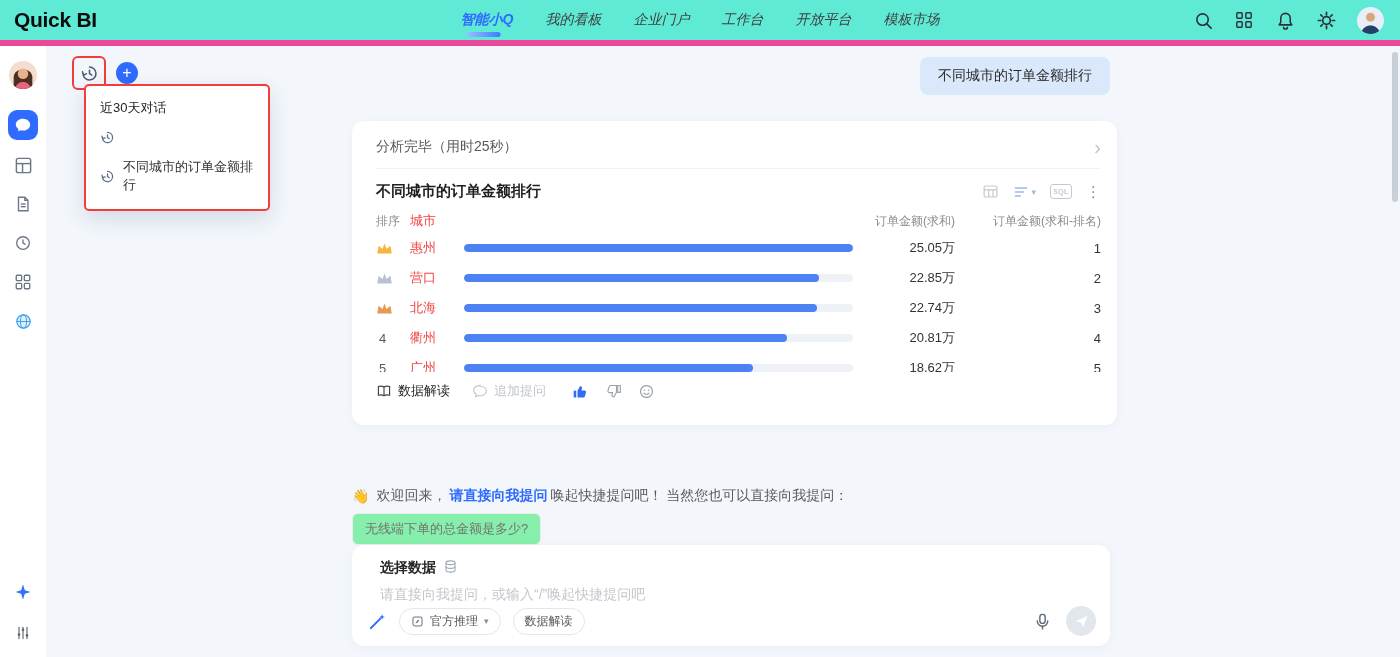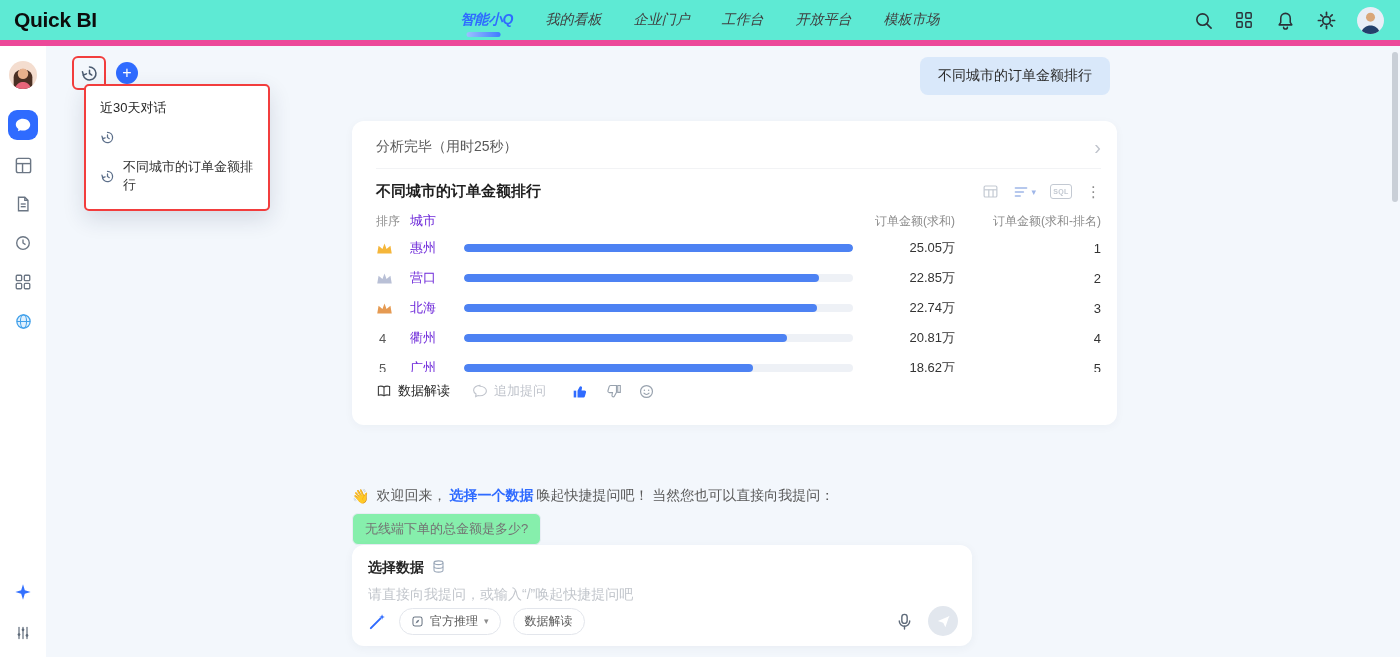--- a/index.html
+++ b/index.html
@@ -43,42 +43,42 @@
   .card-title-row{display:flex;align-items:center;padding:13px 16px 8px;}
   .card-title{font-size:15px;font-weight:700;color:#1f1f1f;}
   .title-icons{margin-left:auto;display:flex;align-items:center;gap:14px;}
   .ticon{display:flex;align-items:center;cursor:pointer;color:#c3c9d2;}
   .sort-caret{font-size:9px;color:#9fb6e8;margin-left:2px;}
   .sql-badge{width:22px;height:15px;border:1.3px solid #c3c9d2;border-radius:3px;font-size:7px;font-weight:700;color:#c3c9d2;display:flex;align-items:center;justify-content:center;letter-spacing:.4px;cursor:pointer;}
   .kebab{font-size:15px;color:#8c8c8c;cursor:pointer;}
   .tbl{padding:0 16px;}
   .tbl-head{display:flex;align-items:center;height:24px;font-size:12px;color:#8c8c8c;}
   .c-rank{width:34px;flex:none;}
-  .c-city{width:52px;flex:none;font-size:13px;color:#6d28d9;}
+  .c-city{width:52px;flex:none;font-size:13px;color:#ef4444;}
   .c-bar{flex:1;padding:0 6px 0 2px;}
   .c-amt{width:96px;flex:none;text-align:right;font-size:13px;color:#333;}
   .c-rk2{width:146px;flex:none;text-align:right;font-size:13px;color:#333;}
   .tbl-head .c-amt,.tbl-head .c-rk2{font-size:12px;color:#8c8c8c;}
   .rows{height:139px;overflow:hidden;}
   .row{display:flex;align-items:center;height:30px;}
   .crown{display:flex;}
   .rank-num{font-size:13px;color:#595959;padding-left:3px;}
   .bar-track{width:100%;height:8px;border-radius:4px;background:#eef1f6;overflow:hidden;}
   .bar{height:8px;border-radius:4px;background:#4d82f3;}
   .card-footer{display:flex;align-items:center;gap:22px;padding:10px 16px 0;}
   .foot-act{display:flex;align-items:center;gap:6px;font-size:13px;color:#262626;cursor:pointer;}
   .foot-act.muted{color:#c0c4cc;}
   .foot-icons{display:flex;align-items:center;gap:16px;margin-left:4px;}
   .ficon{display:flex;cursor:pointer;}
   
   .welcome{position:absolute;left:352px;top:487px;display:flex;align-items:center;gap:7px;font-size:14px;color:#595959;z-index:2;}
   .welcome-link{color:#2f6bff;font-weight:600;cursor:pointer;}
   .suggestion{position:absolute;left:352px;top:513px;background:#86efac;border:1px solid #e8edf4;border-radius:6px;padding:6px 12px;font-size:13px;color:#737373;cursor:pointer;z-index:2;}
   
-  .composer{position:absolute;left:352px;top:545px;width:620px;height:101px;background:#fff;border-radius:12px;padding:14px 16px;box-shadow:0 2px 10px rgba(31,56,88,.05);z-index:2;}
+  .composer{position:absolute;left:352px;top:545px;width:758px;height:101px;background:#fff;border-radius:12px;padding:14px 28px;box-shadow:0 2px 10px rgba(31,56,88,.05);z-index:2;}
   .composer-top{display:flex;align-items:center;gap:7px;font-size:14px;font-weight:700;color:#262626;cursor:pointer;}
   .composer-input{display:block;width:100%;border:none;outline:none;background:transparent;margin-top:9px;font-size:14px;color:#333;font-family:inherit;}
   .composer-input::placeholder{color:#c2c6cc;}
   .composer-bottom{position:absolute;left:16px;right:14px;bottom:10px;display:flex;align-items:center;gap:12px;}
   .magic{display:flex;cursor:pointer;}
   .chip{display:flex;align-items:center;gap:6px;border:1px solid #e3e6ec;border-radius:15px;height:27px;padding:0 11px;font-size:12px;color:#595959;background:#fff;cursor:pointer;white-space:nowrap;}
   .chip .caret{font-size:9px;color:#8c8c8c;}
   .right-tools{margin-left:auto;display:flex;align-items:center;gap:14px;}
   .mic{display:flex;cursor:pointer;}
   .send{width:30px;height:30px;border-radius:50%;background:#e2e7ee;display:flex;align-items:center;justify-content:center;cursor:pointer;}
@@ -420,21 +420,21 @@
             <path d="M7 12c.8 1 1.8 1.5 3 1.5s2.2-.5 3-1.5" fill="none" stroke="#98a2ae" stroke-width="1.4" stroke-linecap="round"></path>
           </svg>
       </span>
     </span>
   </div>
 </div>
 
 <div class="welcome">
   <span>👋</span>
   <span>欢迎回来，</span>
-  <span class="welcome-link" style="margin:0 -4px">选择一个数据</span>
+  <span class="welcome-link" style="margin:0 -4px">请直接向我提问</span>
   <span>唤起快捷提问吧！ 当然您也可以直接向我提问：</span>
 </div>
 <div class="suggestion">无线端下单的总金额是多少?</div>
 
 <div class="composer">
   <div class="composer-top">
     <span>选择数据</span>
     <span>
       <svg viewBox="0 0 20 20" width="15" height="15">
           <g fill="none" stroke="#9aa7b8" stroke-width="1.4">

